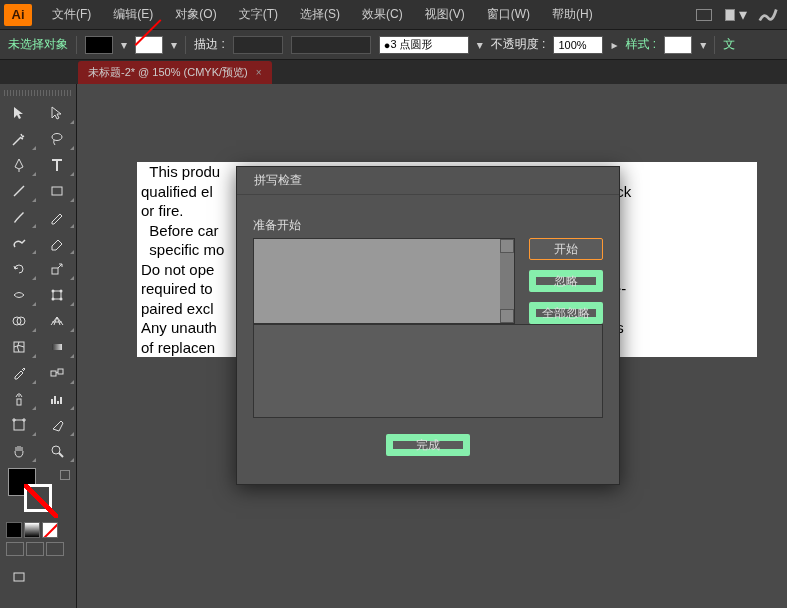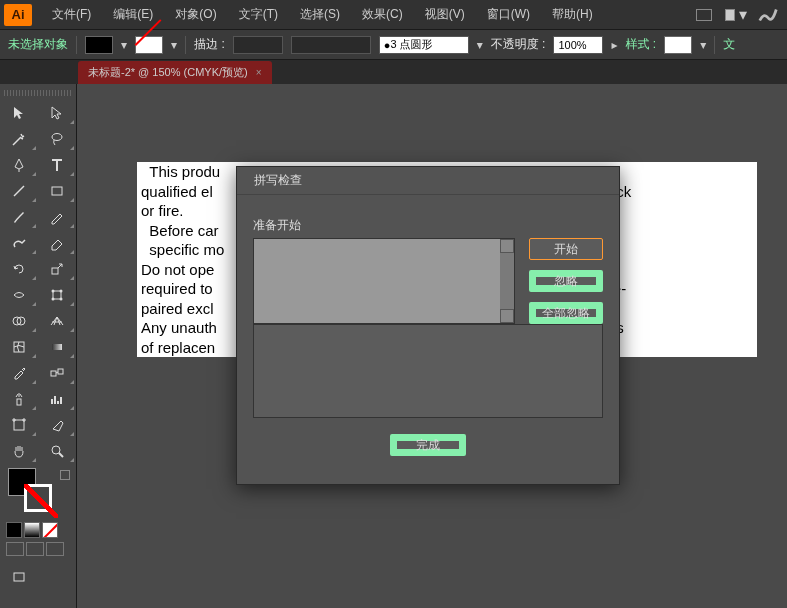--- a/index.html
+++ b/index.html
@@ -64,21 +64,21 @@
 .dlg-textarea.light { background: #5c5c5c; height: 94px; }
 .dlg-scroll { position: absolute; right: 0; top: 0; bottom: 0; width: 14px; background: #7a7a7a; display: flex; flex-direction: column; }
 .dlg-scroll-btn { height: 14px; background: #888; border: 1px solid #555; }
 .dlg-scroll-track { flex: 1; }
 .dlg-buttons { display: flex; flex-direction: column; gap: 10px; width: 74px; }
 .dlg-btn { background: #5b5b5b; color: #ddd; border: 7px solid #86efac; height: 22px; font-size: 12px; display: flex; align-items: center; justify-content: center; cursor: pointer; border-radius: 2px; }
 .dlg-btn.primary { border: 1px solid #ff9933; }
 .dlg-options { margin-top: 18px; display: flex; align-items: center; gap: 8px; color: #ccc; font-size: 12px; }
 .dlg-triangle { width: 0; height: 0; border-top: 5px solid transparent; border-bottom: 5px solid transparent; border-left: 6px solid #aaa; }
 .dlg-footer { display: flex; justify-content: center; padding: 16px 0 14px; }
-.dlg-footer .dlg-btn { width: 76px; }
+.dlg-footer .dlg-btn { width: 84px; }
 
 
 .divider { width: 1px; height: 18px; background: #555; }
 
 .toolbox-left-edge { position: absolute; left: 0; top: 60px; width: 8px; height: 14px; background: #2a2a2a; }
 </style>
 </head>
 <body>
 
 <div class="menubar">

